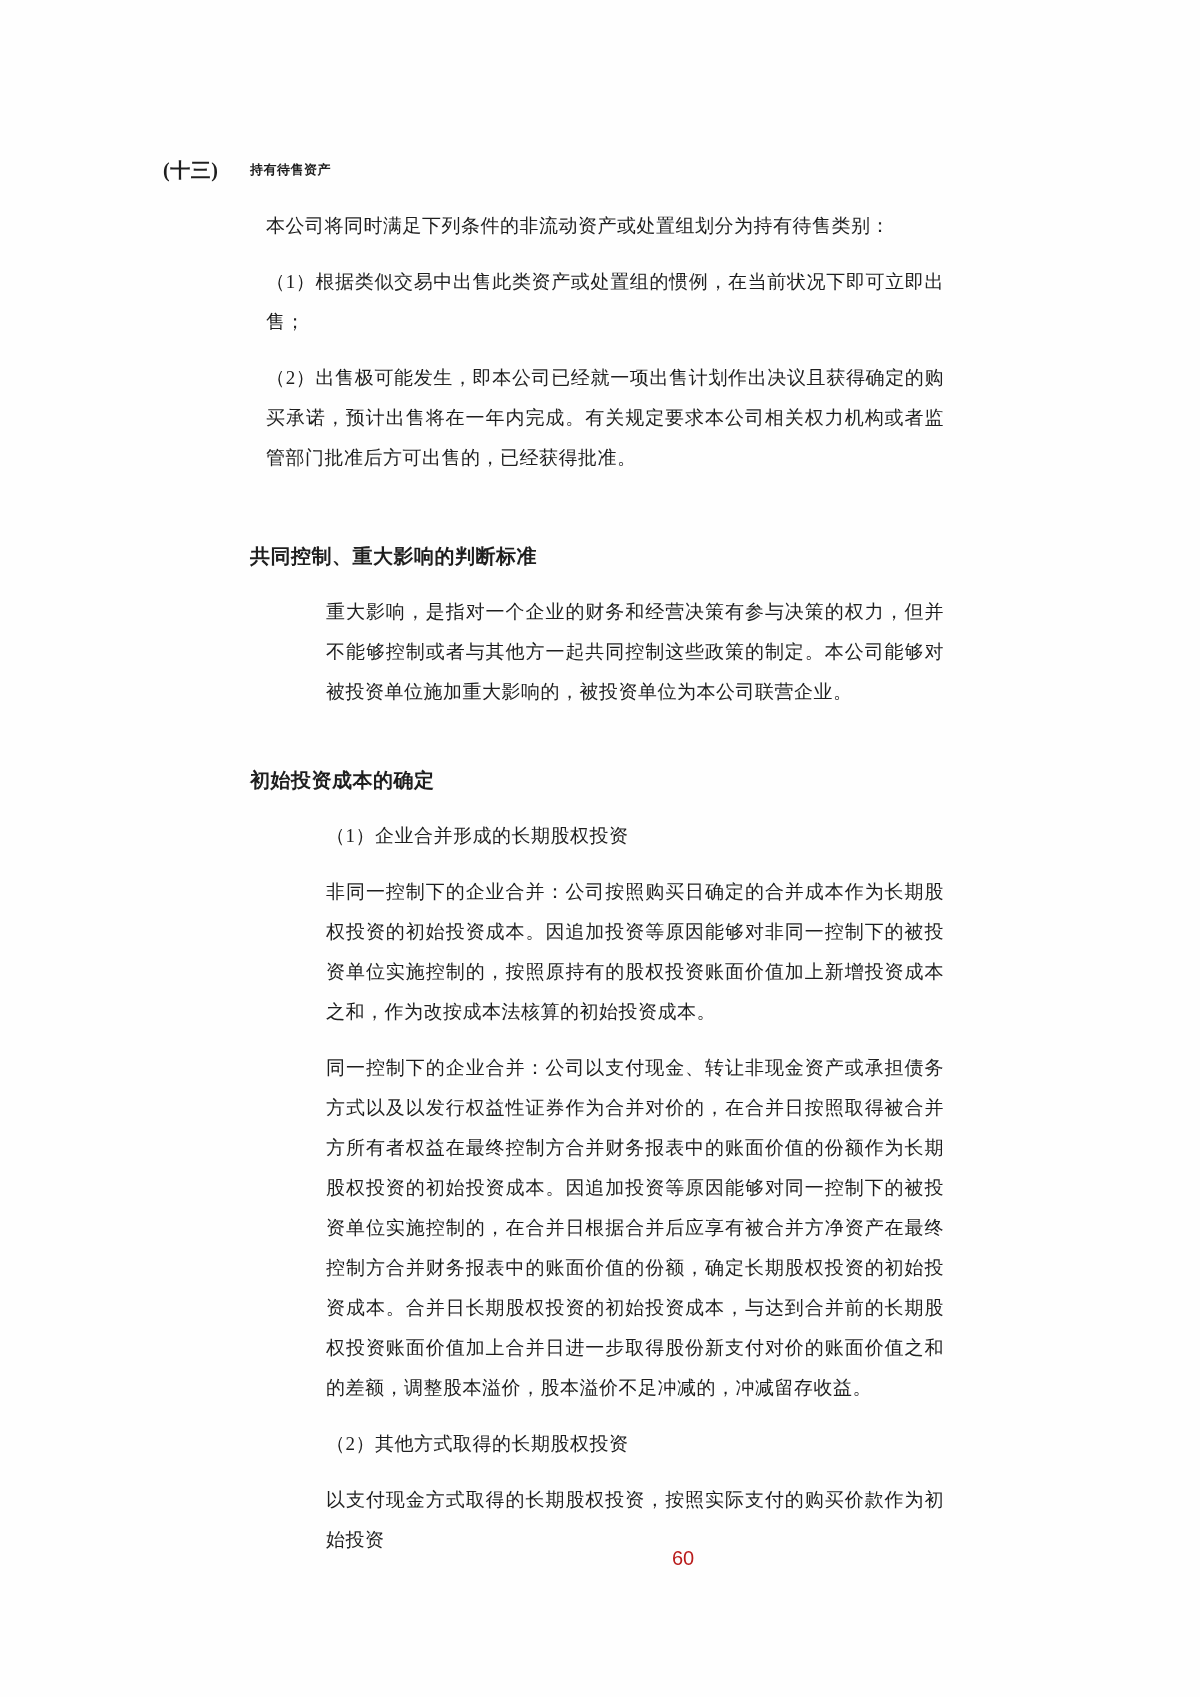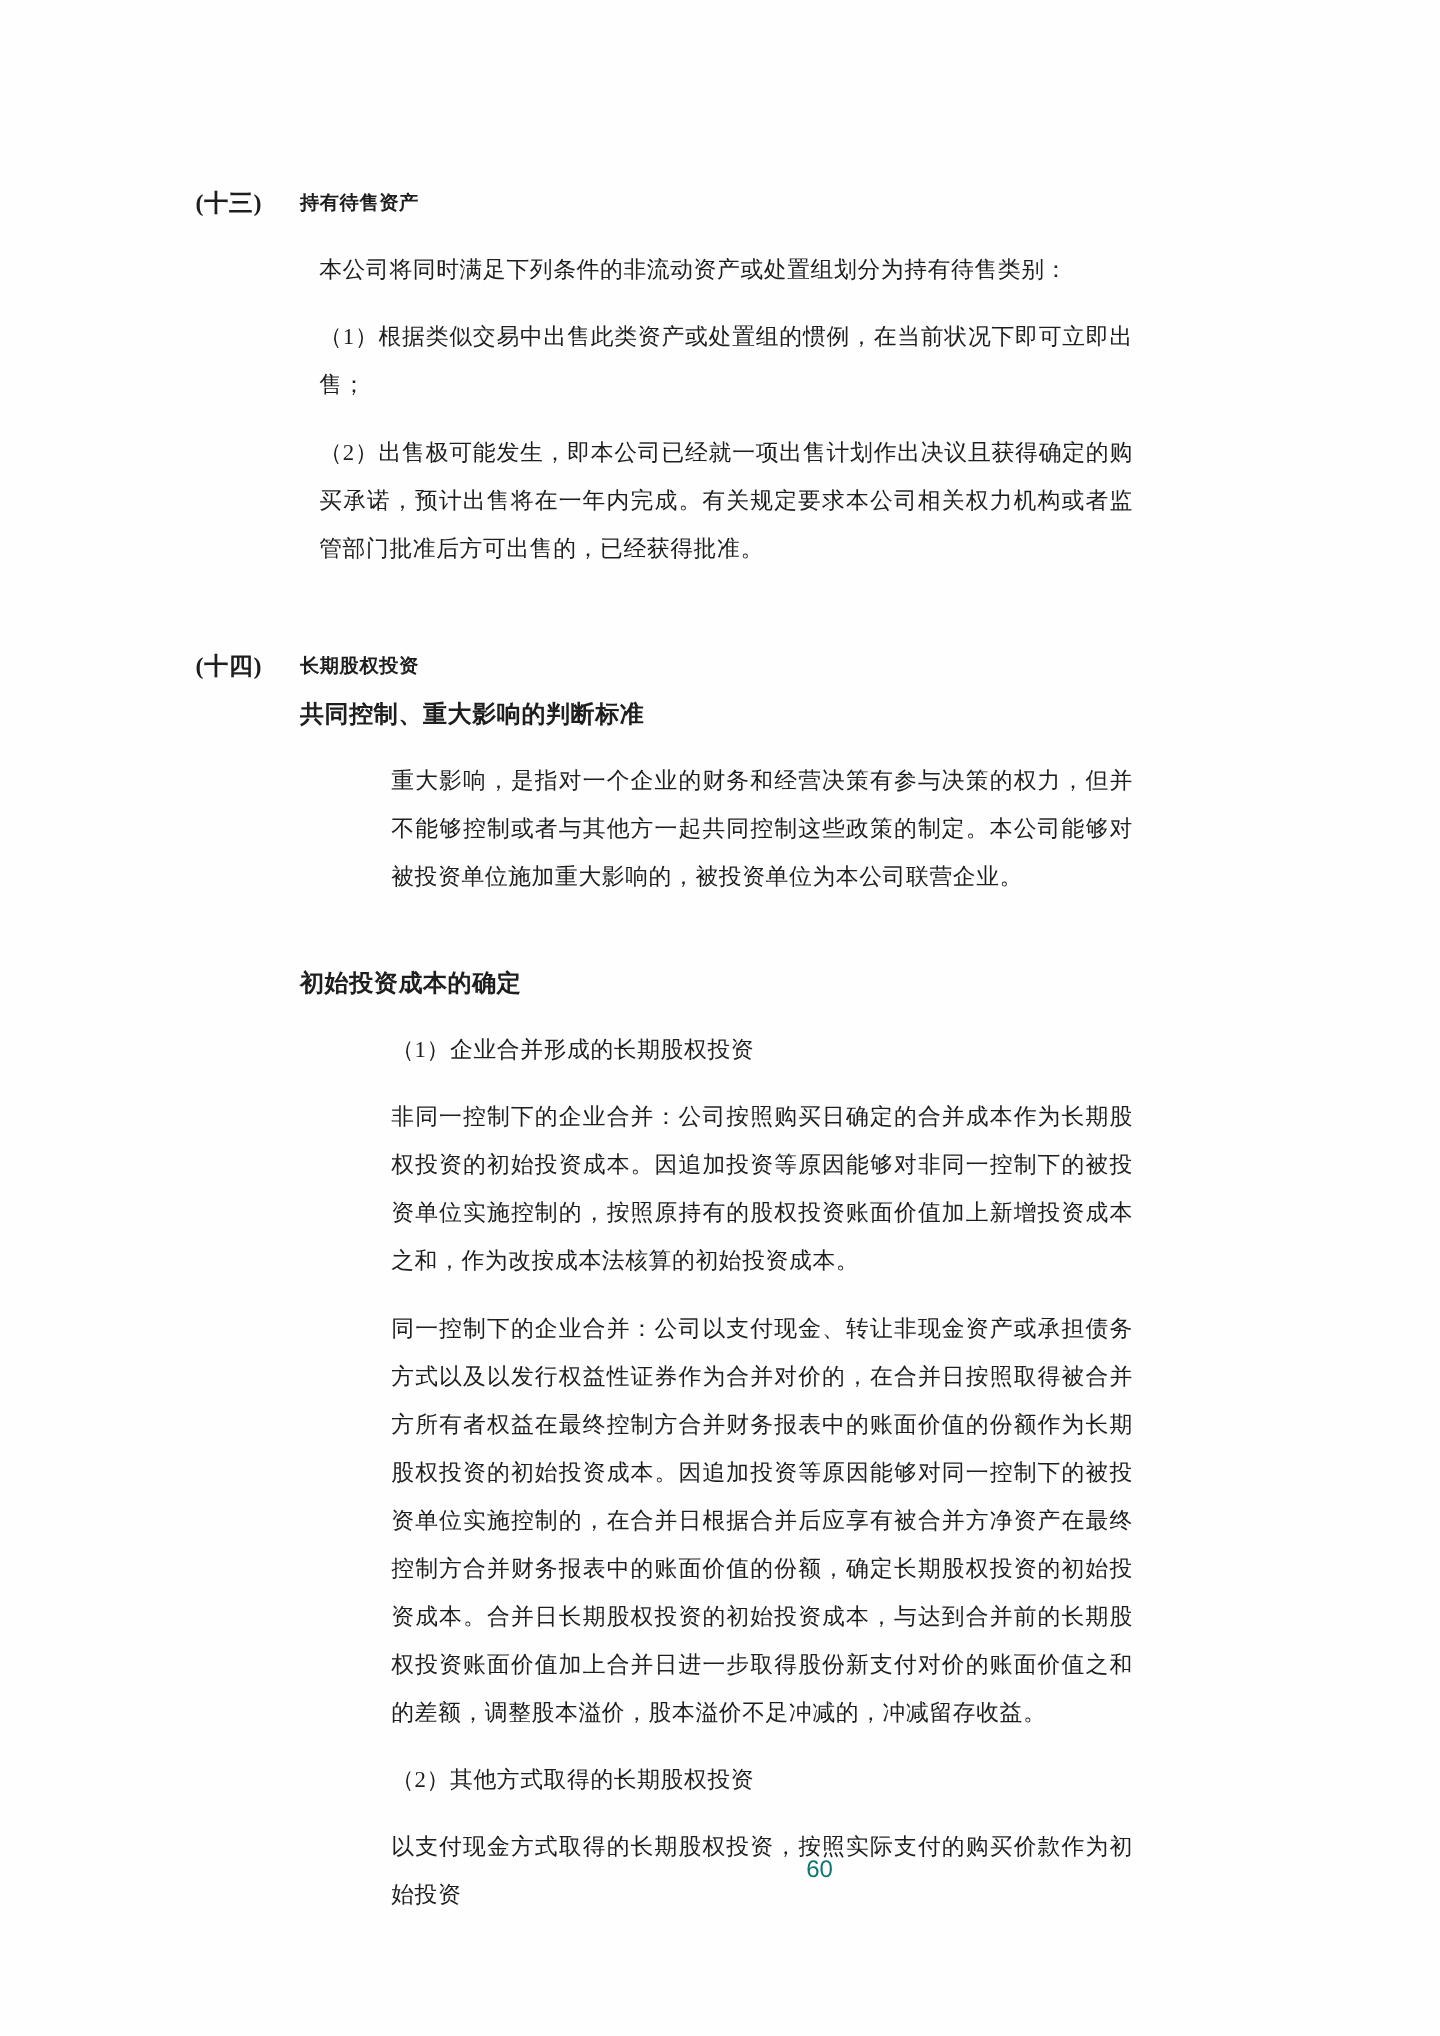--- a/index.html
+++ b/index.html
@@ -26,21 +26,21 @@
     font-size: 20px;
     font-weight: bold;
     line-height: 40px;
     letter-spacing: 0.5px;
   }
   .sec-label {
     flex: 0 0 87px;
   }
   .sec-title {
     margin: 0;
-    font-size: 16px;
+    font-size: 13px;
     font-weight: bold;
     line-height: 40px;
   }
   .lvl1 { margin-left: 87px; }   
   .lvl2 { margin-left: 147px; }  
   .sub-heading {
     margin: 0;
     font-size: 20px;
     font-weight: bold;
     line-height: 40px;
@@ -56,21 +56,21 @@
   .sec-14 { margin-top: 58px; }
   .subsection-gap { margin-top: 48px; }
   .page-number {
     position: absolute;
     left: 683px;
     top: 1546px;
     transform: translateX(-50%);
     font-family: "Liberation Sans", "DejaVu Sans", sans-serif;
     font-size: 20px;
     line-height: 24px;
-    color: #0f766e;
+    color: #b91c1c;
   }
 </style>
 </head>
 <body>
 
 <div class="page">
   <div class="content">
 
     <section class="sec-13">
       <div class="sec-head">
@@ -78,24 +78,20 @@
         <h2 class="sec-title">持有待售资产</h2>
       </div>
       <div class="lvl1">
         <p class="doc-par">本公司将同时满足下列条件的非流动资产或处置组划分为持有待售类别：</p>
         <p class="doc-par">（1）根据类似交易中出售此类资产或处置组的惯例，在当前状况下即可立即出售；</p>
         <p class="doc-par">（2）出售极可能发生，即本公司已经就一项出售计划作出决议且获得确定的购买承诺，预计出售将在一年内完成。有关规定要求本公司相关权力机构或者监管部门批准后方可出售的，已经获得批准。</p>
       </div>
     </section>
 
     <section class="sec-14">
-      <div class="sec-head">
-        <span class="sec-label">(十四)</span>
-        <h2 class="sec-title">长期股权投资</h2>
-      </div>
 
       <div class="lvl1">
         <h3 class="sub-heading">共同控制、重大影响的判断标准</h3>
       </div>
       <div class="lvl2">
         <p class="doc-par">重大影响，是指对一个企业的财务和经营决策有参与决策的权力，但并不能够控制或者与其他方一起共同控制这些政策的制定。本公司能够对被投资单位施加重大影响的，被投资单位为本公司联营企业。</p>
       </div>
 
       <div class="lvl1 subsection-gap">
         <h3 class="sub-heading">初始投资成本的确定</h3>

